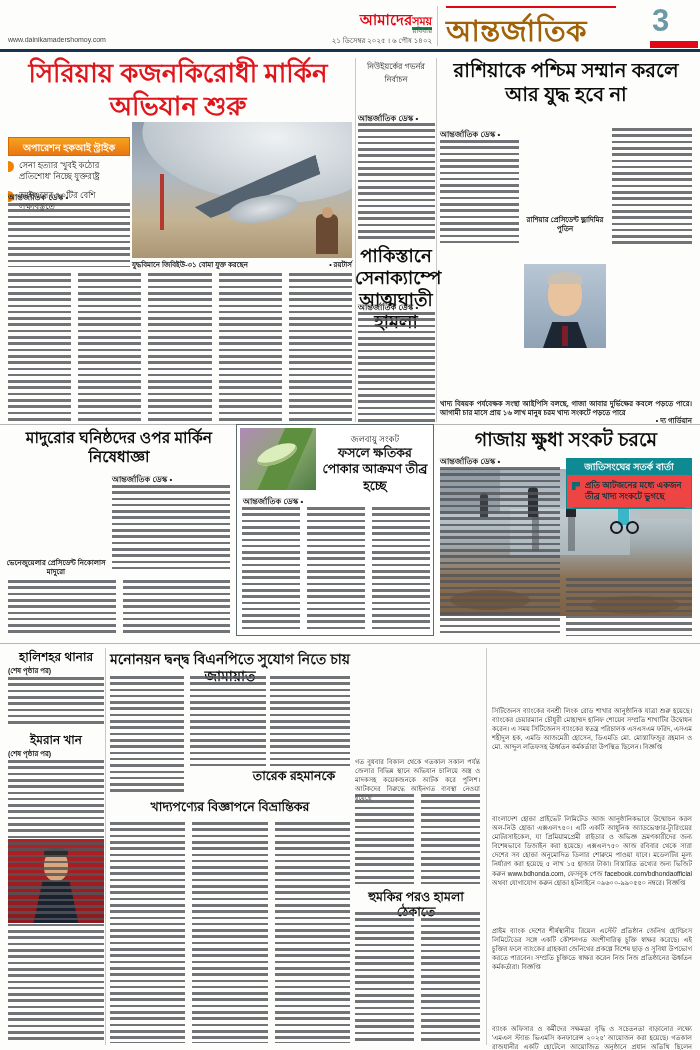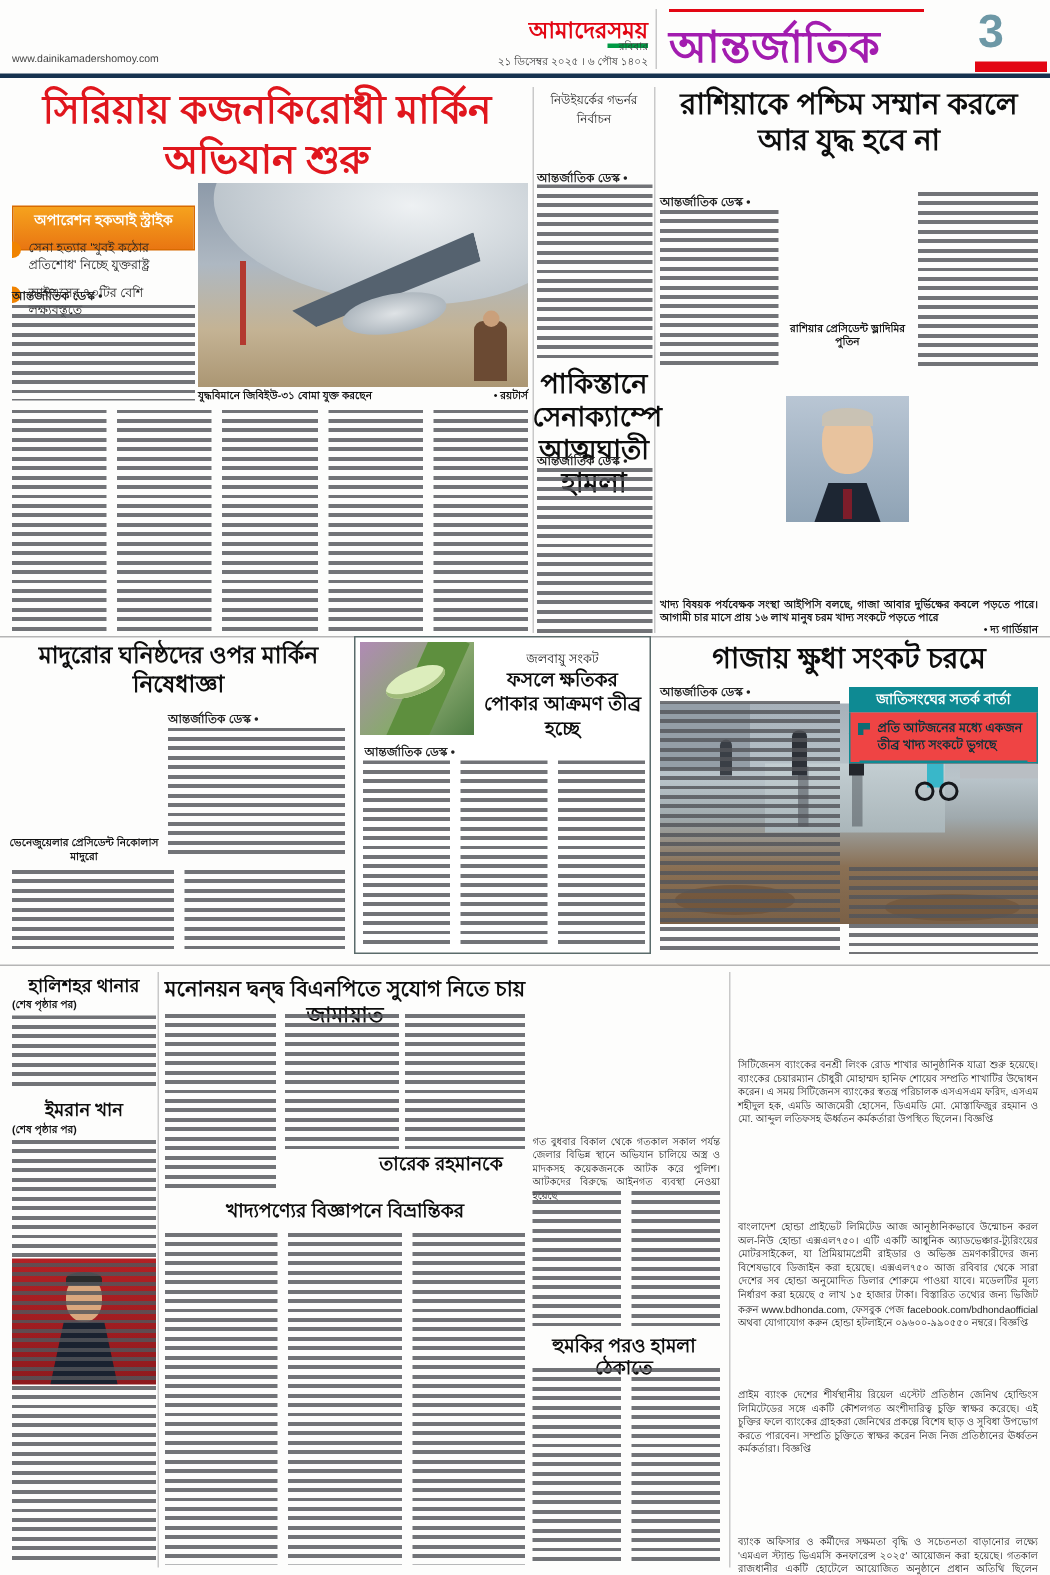--- a/index.html
+++ b/index.html
@@ -27,35 +27,35 @@
   .wheel { position:absolute; width:13px; height:13px; border:2.5px solid #16181c; border-radius:50%; background:transparent; }
 </style>
 </head>
 <body>
 
 <div id="page">
 
   <div class="abs" style="left:8px;top:36px;font-size:7px;color:#444;">www.dainikamadershomoy.com</div>
 
   <div class="abs" style="left:290px;top:8px;width:142px;text-align:right;">
-    <span style="font-size:15px;font-weight:800;color:#e30613;">আমাদের</span><span style="font-size:15px;font-weight:800;color:#e30613;border-bottom:3px solid #009a44;">সময়</span>
+    <span style="font-size:15px;font-weight:800;color:#e30613;">আমাদের</span><span style="font-size:11px;font-weight:800;color:#e30613;border-bottom:3px solid #009a44;">সময়</span>
   </div>
   <div class="abs" style="left:290px;top:25px;width:142px;text-align:right;font-size:7px;color:#333;">রবিবার</div>
   <div class="abs" style="left:250px;top:35px;width:182px;text-align:right;font-size:7px;color:#333;">২১ ডিসেম্বর ২০২৫ । ৬ পৌষ ১৪০২</div>
 
   <div class="abs vrule" style="left:437px;top:6px;height:40px;"></div>
   <div class="abs" style="left:446px;top:6px;width:170px;height:2px;background:#e30613;"></div>
-  <div class="abs" style="left:446px;top:8px;width:185px;font-size:29px;font-weight:800;color:#a21caf;letter-spacing:.5px;">আন্তর্জাতিক</div>
+  <div class="abs" style="left:446px;top:8px;width:185px;font-size:29px;font-weight:800;color:#a16207;letter-spacing:.5px;">আন্তর্জাতিক</div>
   <div class="abs" style="left:652px;top:3px;font-size:31px;font-weight:bold;color:#6d98a6;">3</div>
   <div class="abs" style="left:650px;top:41px;width:48px;height:7px;background:#e30613;"></div>
   <div class="abs" style="left:0;top:49px;width:700px;height:3px;background:#16324f;"></div>
 
   <div class="abs ctr" style="left:4px;top:57px;width:348px;font-size:26px;font-weight:800;color:#e0161d;line-height:1.25;">সিরিয়ায় কজনকিরোধী মার্কিন অভিযান শুরু</div>
 
-  <div class="abs ctr" style="left:8px;top:137px;width:122px;height:30px;line-height:19px;font-size:9.5px;font-weight:bold;color:#fff;background:linear-gradient(180deg,#f6a21d,#e97612);border:1px solid #d86a00;">অপারেশন হকআই স্ট্রাইক</div>
+  <div class="abs ctr" style="left:8px;top:137px;width:122px;height:19px;line-height:19px;font-size:9.5px;font-weight:bold;color:#fff;background:linear-gradient(180deg,#f6a21d,#e97612);border:1px solid #d86a00;">অপারেশন হকআই স্ট্রাইক</div>
   <div class="abs" style="left:8px;top:160px;width:122px;">
     <div class="bullet">
         <span class="bmark"></span>
         <span style="font-size:8.4px;line-height:1.35;color:#222;">সেনা হত্যার 'খুবই কঠোর প্রতিশোধ' নিচ্ছে যুক্তরাষ্ট্র</span>
       </div>
     <div class="bullet">
         <span class="bmark"></span>
         <span style="font-size:8.4px;line-height:1.35;color:#222;">আইএসের ৭০টির বেশি লক্ষ্যবস্তুতে</span>
       </div>
   </div>

